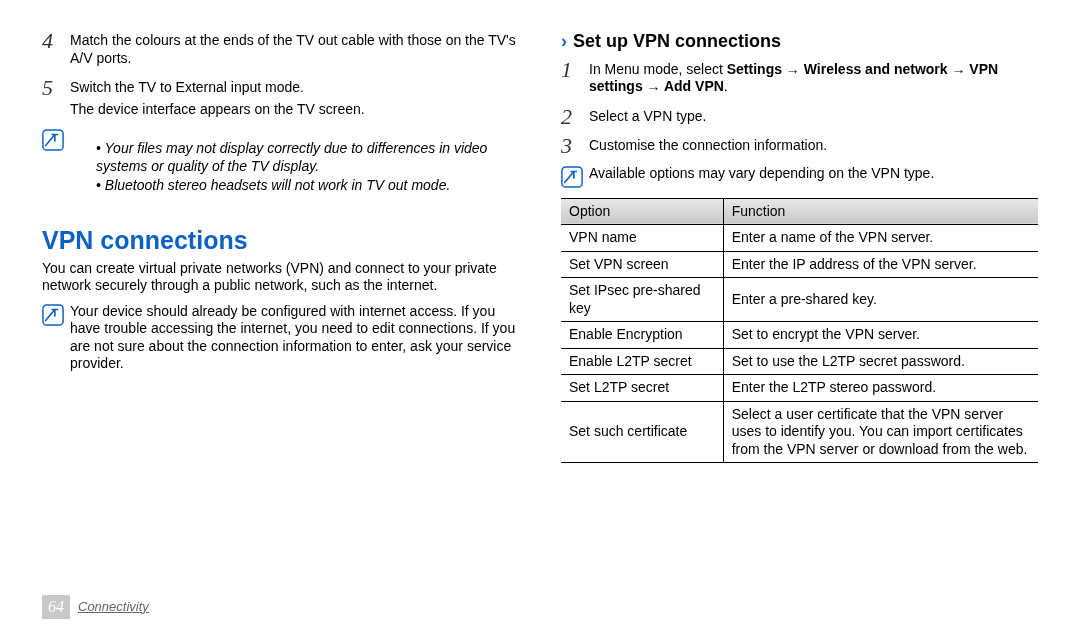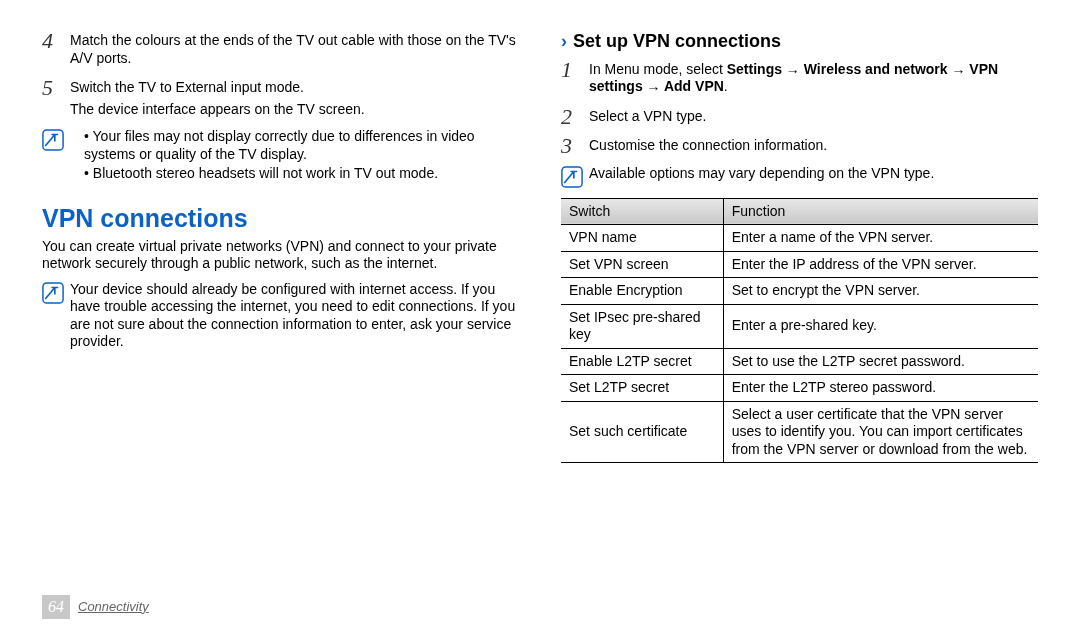--- a/index.html
+++ b/index.html
@@ -61,23 +61,24 @@
     margin-right: 6px;
     margin-top: 1px;
   }
   .note-icon svg { display:block; }
   .note-body {
     flex: 1;
     font-size: 14px;
   }
   .note-body p { margin: 0 0 2px 0; }
   .bullets {
-    margin: 0;
+    margin: 12px;
     padding: 0 0 0 14px;
     list-style: none;
+    font-style: italic;
   }
   .bullets li::before {
     content: "•  ";
   }
   .bullets li { margin-bottom: 2px; }
   h2.sec-title {
     font-family: "Segoe UI", Arial, sans-serif;
     font-weight: 700;
     color: #0b62c4;
     font-size: 25px;
@@ -243,40 +244,40 @@
           </svg>
         </span>
         <div class="note-body">
           <p>Available options may vary depending on the VPN type.</p>
         </div>
       </div>
 
       <table class="opts">
         <thead>
           <tr>
-            <th class="divider-right" style="width:34%">Switch</th>
+            <th class="divider-right" style="width:34%">Option</th>
             <th>Function</th>
           </tr>
         </thead>
         <tbody>
           <tr>
             <td class="divider-right">VPN name</td>
             <td>Enter a name of the VPN server.</td>
           </tr>
           <tr>
             <td class="divider-right">Set VPN screen</td>
             <td>Enter the IP address of the VPN server.</td>
           </tr>
           <tr>
+            <td class="divider-right">Set IPsec pre-shared key</td>
+            <td>Enter a pre-shared key.</td>
+          </tr>
+          <tr>
             <td class="divider-right">Enable Encryption</td>
             <td>Set to encrypt the VPN server.</td>
-          </tr>
-          <tr>
-            <td class="divider-right">Set IPsec pre-shared key</td>
-            <td>Enter a pre-shared key.</td>
           </tr>
           <tr>
             <td class="divider-right">Enable L2TP secret</td>
             <td>Set to use the L2TP secret password.</td>
           </tr>
           <tr>
             <td class="divider-right">Set L2TP secret</td>
             <td>Enter the L2TP stereo password.</td>
           </tr>
           <tr>

